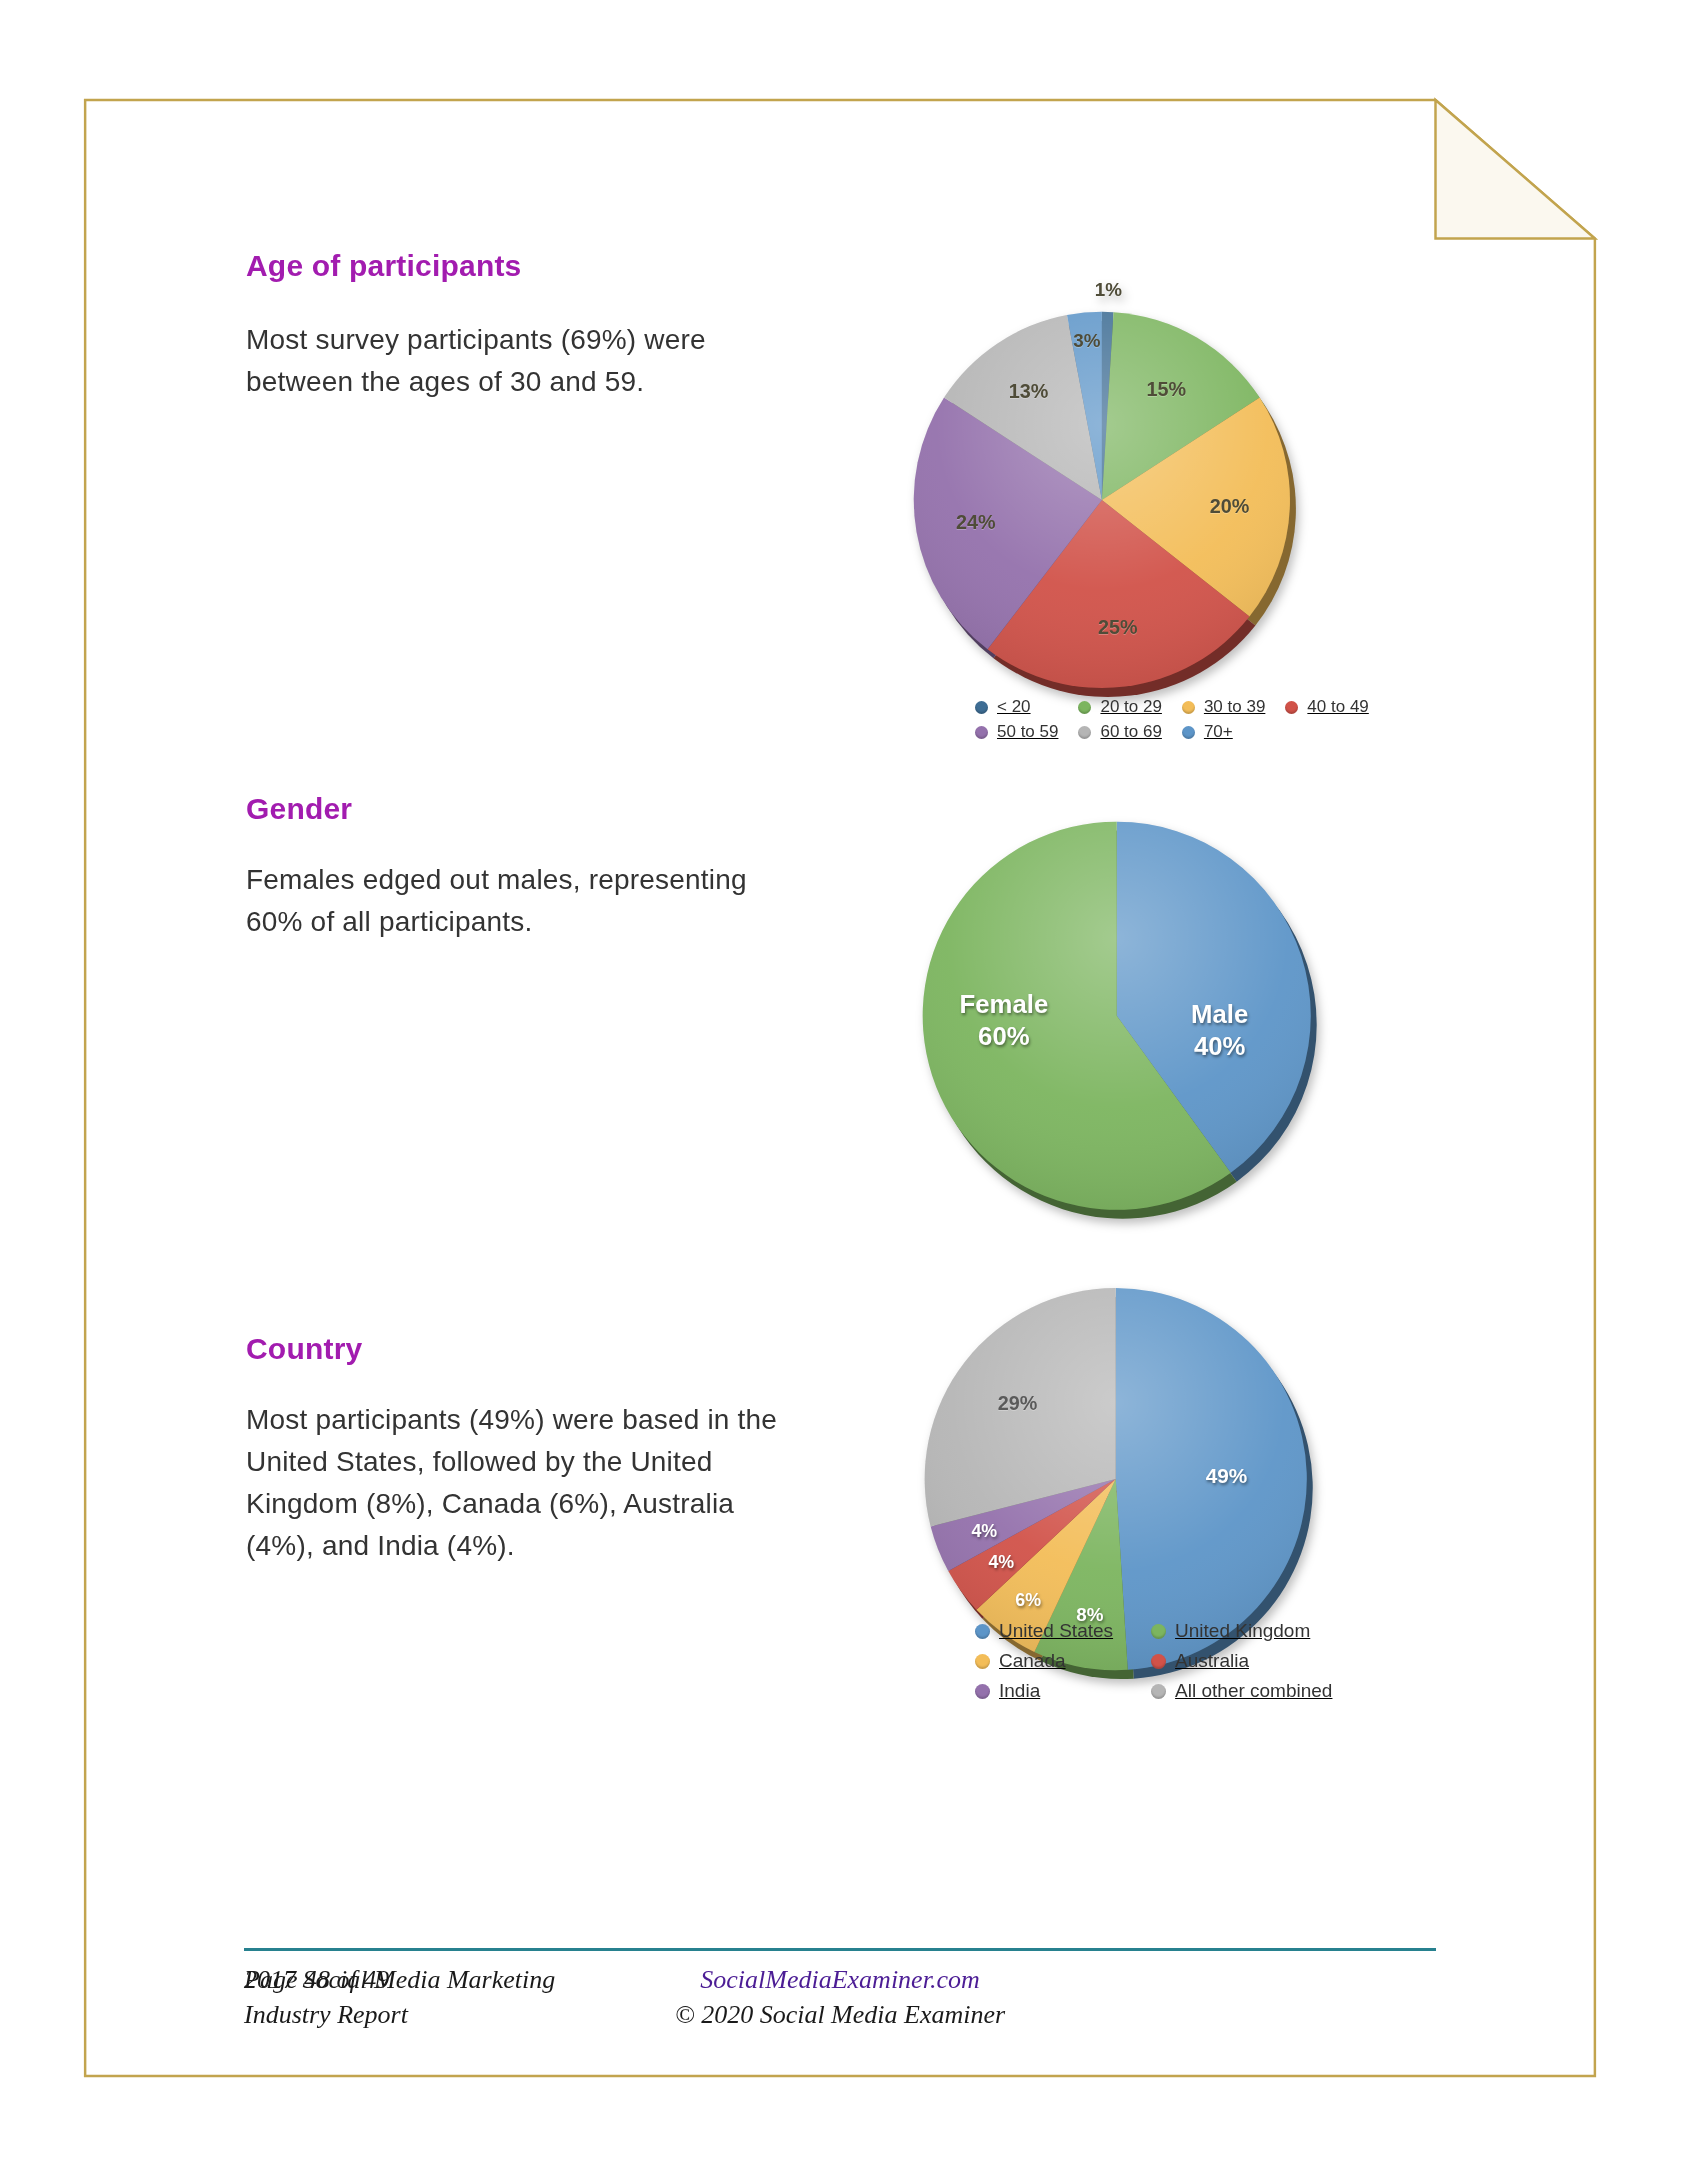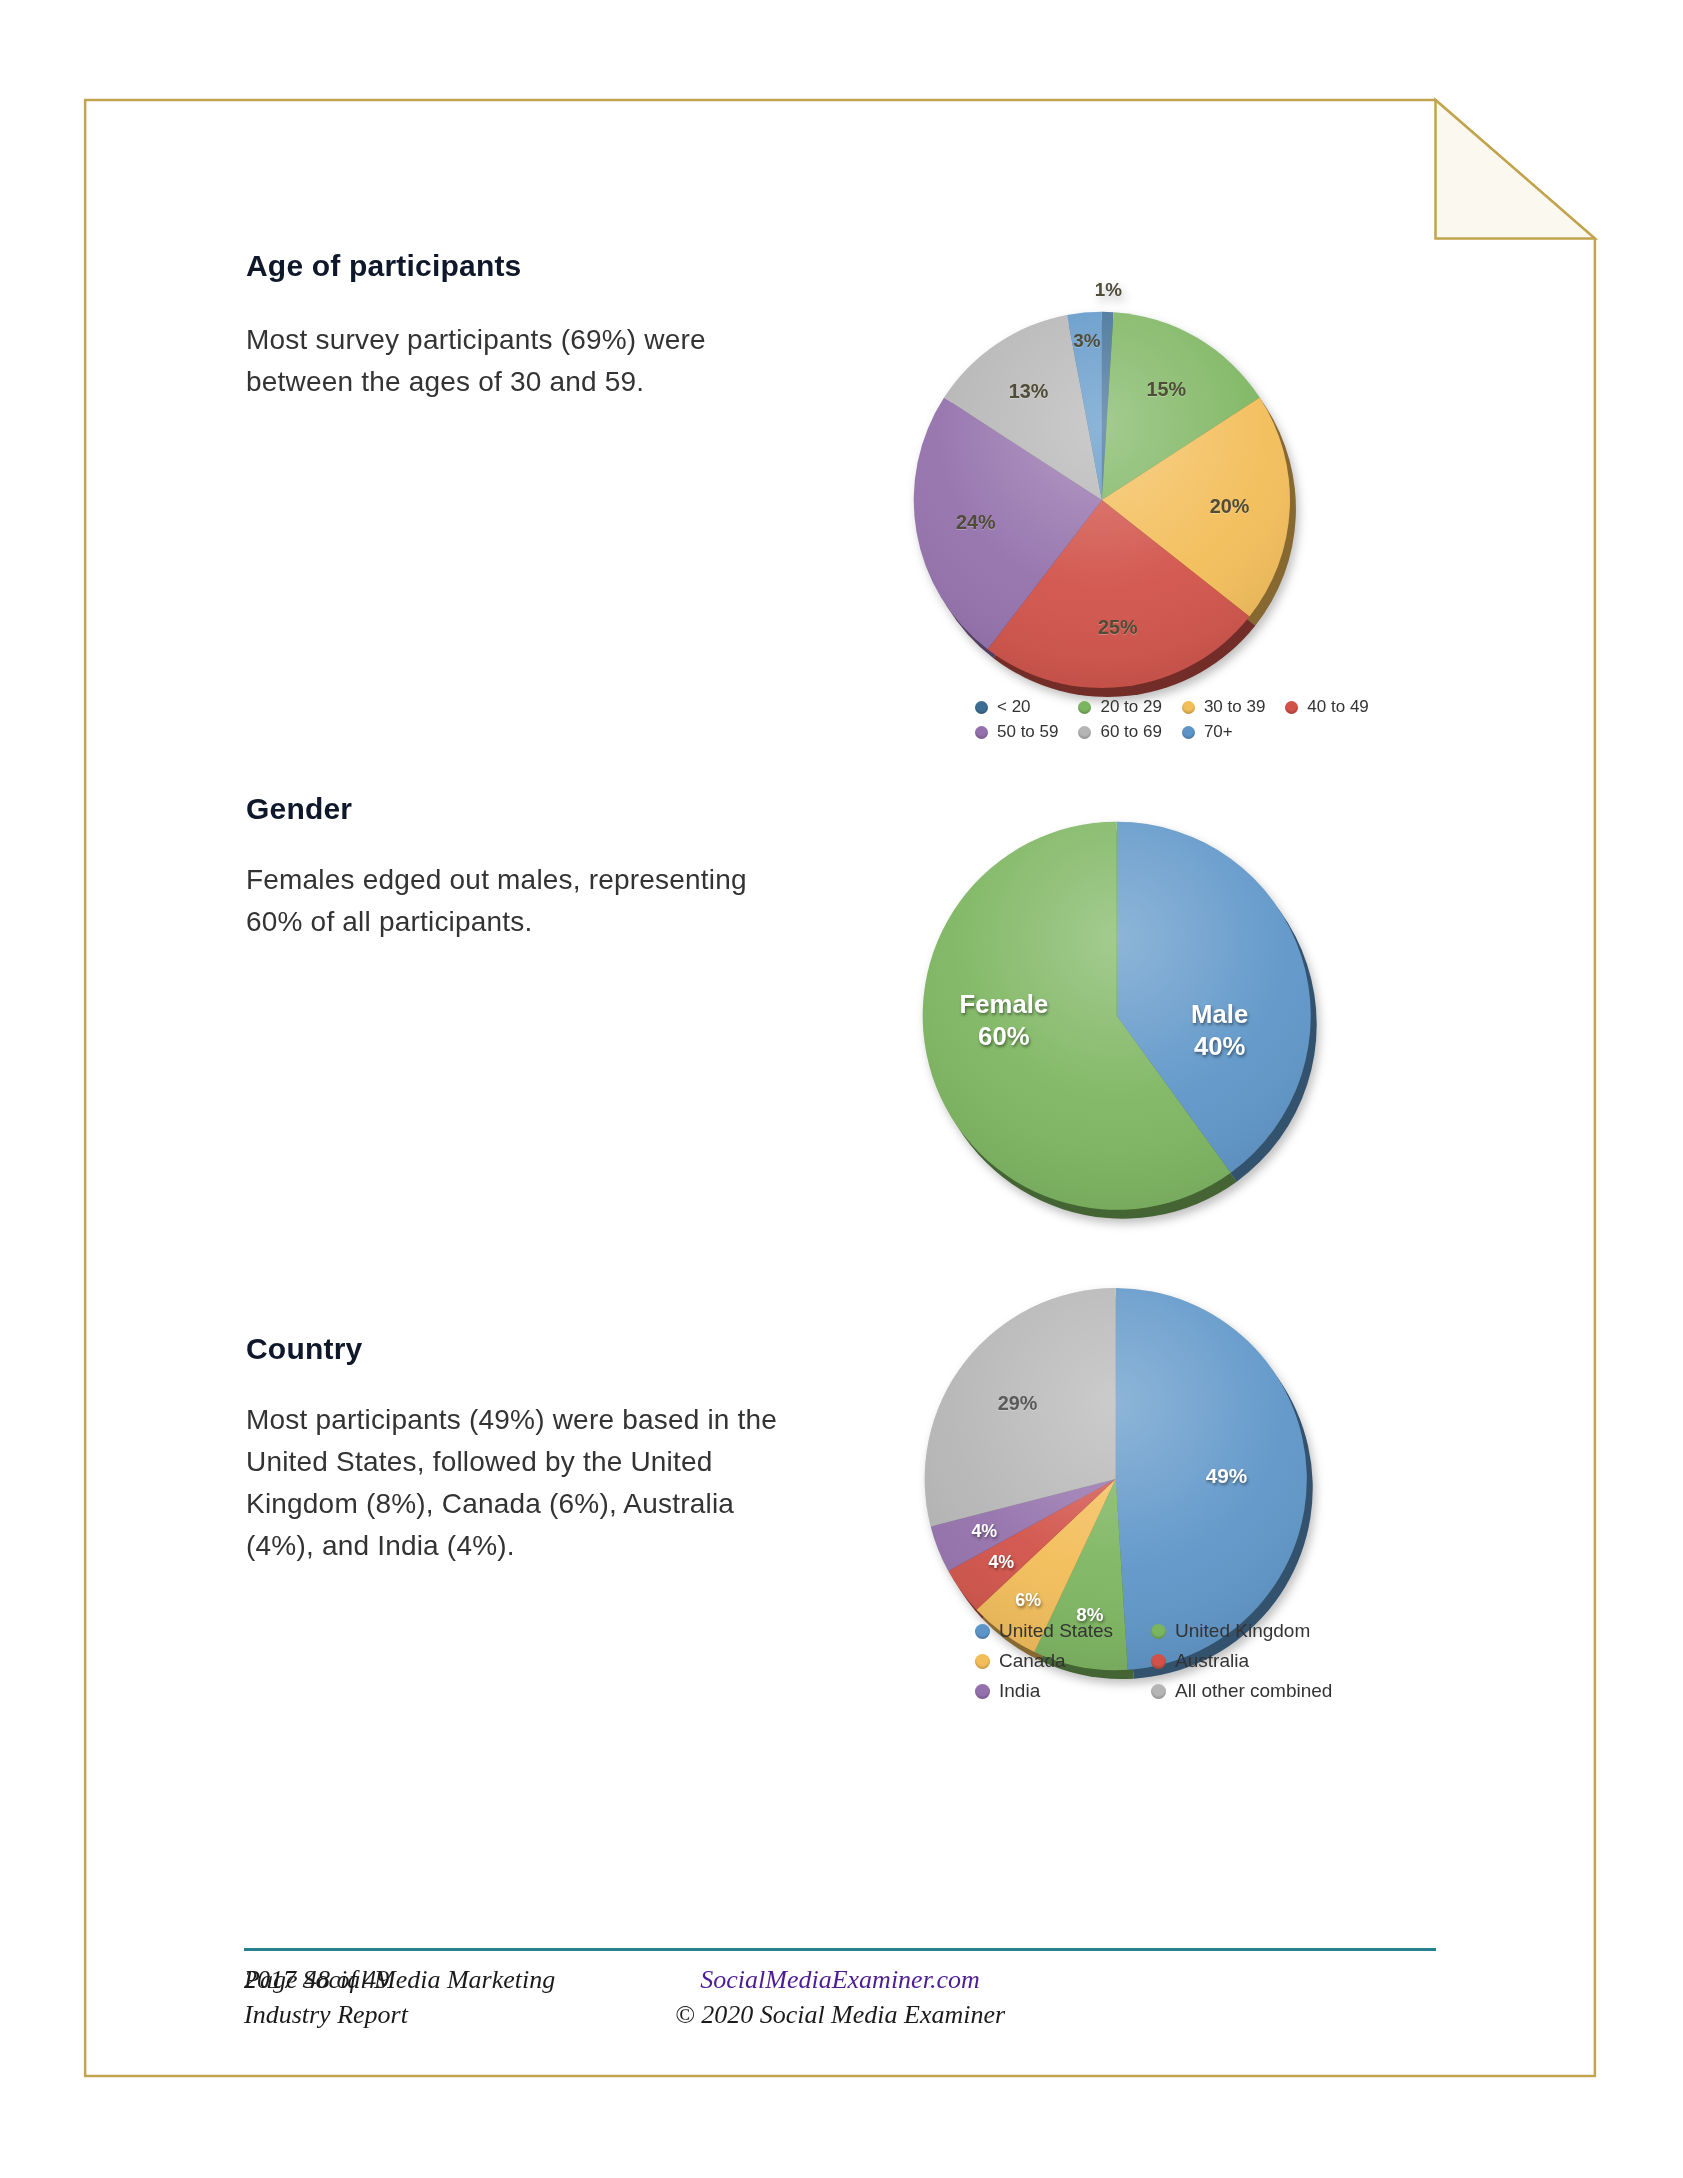--- a/index.html
+++ b/index.html
@@ -1,25 +1,25 @@
 <!DOCTYPE html>
 <html><head>
 <meta charset="utf-8">
 <style>
   html,body{margin:0;padding:0;background:#ffffff;}
   .page{position:relative;width:1683px;height:2178px;background:#ffffff;
         font-family:"Liberation Sans",sans-serif;overflow:hidden;}
   .abs{position:absolute;}
-  .section-heading{font-size:30px;font-weight:bold;color:#0f172a;letter-spacing:0.2px;text-align:right;}
+  .section-heading{font-size:30px;font-weight:bold;color:#a21caf;letter-spacing:0.2px;text-align:right;}
   .body-text{font-size:28px;color:#333333;line-height:1.5;white-space:pre-line;letter-spacing:0.2px;}
   
   .legend{display:grid;}
   #age-legend{grid-template-columns:repeat(4,max-content);column-gap:20px;row-gap:5px;}
   #country-legend{grid-template-columns:repeat(2,max-content);column-gap:38px;row-gap:8px;}
-  .legend-item{display:flex;align-items:center;gap:9px;}
+  .legend-item{display:flex;align-items:center;gap:9px;text-decoration:underline;}
   .dot{width:13px;height:13px;border-radius:50%;flex:none;box-shadow:inset 0 -2px 2px rgba(0,0,0,0.18);}
   #age-legend .legend-text{font-size:17px;color:#333;}
   #country-legend .legend-text{font-size:19px;color:#333;}
   #country-legend .dot{width:15px;height:15px;}
   
   svg text{font-family:"Liberation Sans",sans-serif;font-weight:bold;}
   .plabel-light{text-shadow:1px 2px 3px rgba(0,0,0,0.45);}
   .plabel-dark{text-shadow:0 1px 0 rgba(255,255,255,0.25);}
   #age-pie,#gender-pie,#country-pie{filter:drop-shadow(3px 5px 5px rgba(0,0,0,0.25));}
   

